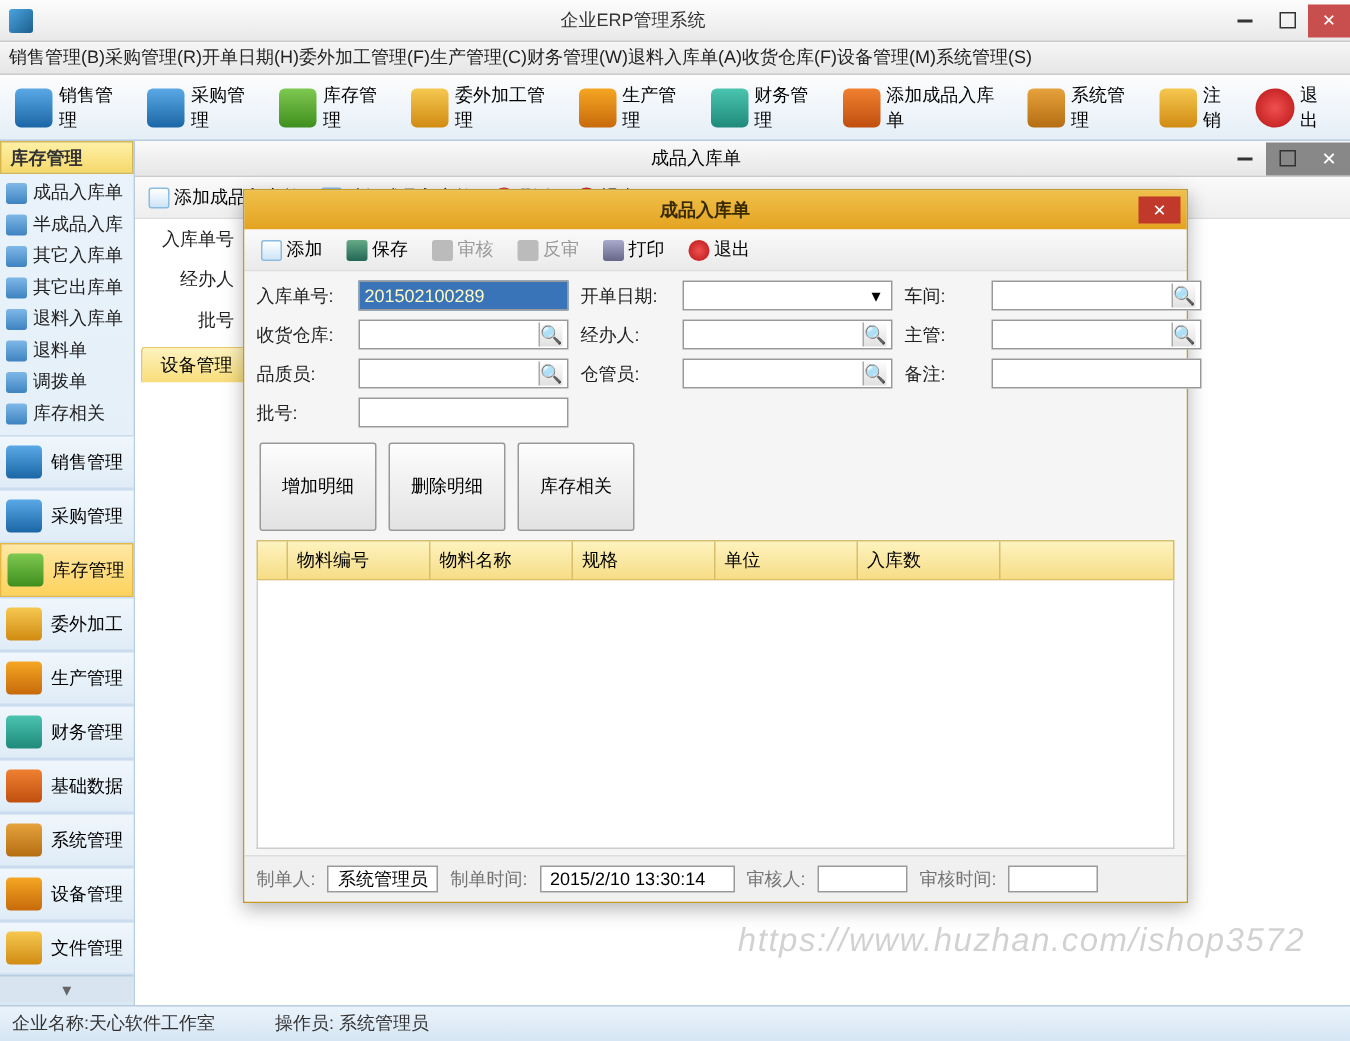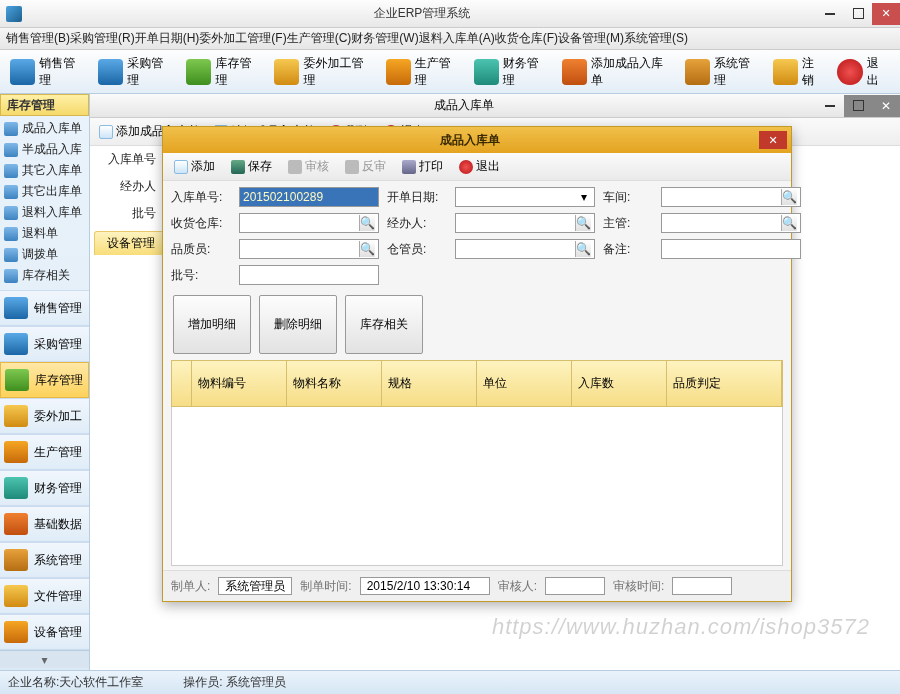--- a/index.html
+++ b/index.html
@@ -76,21 +76,21 @@
 .fg-label { text-align: left; color: #222; }
 .fg-input { height: 20px; border: 1px solid #999; background: #fff; padding: 0 3px; display: flex; align-items: center; }
 .fg-input.sel { background: #3a74b8; color: #fef9c3; }
 .fg-input .lookup { margin-left: auto; width: 16px; height: 16px; display: flex; align-items: center; justify-content: center; background: linear-gradient(#fdfdfd,#e0e0e0); border-left: 1px solid #aaa; }
 .fg-input .dd { margin-left: auto; width: 14px; height: 14px; display: flex; align-items: center; justify-content: center; }
 
 .btn-row { display: flex; gap: 8px; padding: 6px 2px; }
 .btn { padding: 20px 14px; background: linear-gradient(#fdfdfd,#e2e2e2); border: 1px solid #999; border-radius: 2px; }
 
 .grid-head { display: flex; background: linear-gradient(#fef3bf,#f6dd86); border: 1px solid #d6be6a; }
-.gh { padding: 14px 6px; border-right: 1px solid #d6be6a; }
+.gh { padding: 4px 6px; border-right: 1px solid #d6be6a; }
 .grid-body { flex: 1; background: #fff; border: 1px solid #ccc; border-top: none; }
 
 .dlg-footer { display: flex; align-items: center; gap: 8px; padding: 6px 8px; background: #f0f0f0; border-top: 1px solid #ddd; }
 .ft-label { color: #737373; }
 .ft-box { border: 1px solid #999; background: #fff; padding: 1px 6px; min-width: 60px; height: 18px; display: flex; align-items: center; }
 
 .statusbar { height: 24px; background: linear-gradient(#eaf3fb,#d6e6f4); border-top: 1px solid #b8cee0; display: flex; align-items: center; gap: 40px; padding: 0 8px; color: #333; }
 
 .watermark { position: absolute; bottom: 54px; right: 30px; color: rgba(0,0,0,.18); font-size: 22px; font-style: italic; letter-spacing: 1px; pointer-events: none; }
 </style>
@@ -230,26 +230,26 @@
           </div>
         <div class="nav-item">
             <span class="nav-ic i-cal"></span>
             <span>基础数据</span>
           </div>
         <div class="nav-item">
             <span class="nav-ic i-sys"></span>
             <span>系统管理</span>
           </div>
         <div class="nav-item">
+            <span class="nav-ic i-orange"></span>
+            <span>设备管理</span>
+          </div>
+        <div class="nav-item">
             <span class="nav-ic i-yellow"></span>
             <span>文件管理</span>
-          </div>
-        <div class="nav-item">
-            <span class="nav-ic i-orange"></span>
-            <span>设备管理</span>
           </div>
       </div>
       <div class="scroll-hint">▾</div>
     </div>
 
     <div class="child-area">
       <div class="child-titlebar">
         <div class="app-icon" style="width:14px;height:14px;margin:0 4px"></div>
         <div class="title">成品入库单</div>
         <div class="win-btns">
@@ -379,21 +379,20 @@
       <div class="btn">库存相关</div>
     </div>
 
     <div class="grid-head">
       <div class="gh" style="width:20px"></div>
       <div class="gh" style="width:95px">物料编号</div>
       <div class="gh" style="width:95px">物料名称</div>
       <div class="gh" style="width:95px">规格</div>
       <div class="gh" style="width:95px">单位</div>
       <div class="gh" style="width:95px">入库数</div>
-      <div class="gh" style="flex:1">品质判定</div>
     </div>
     <div class="grid-body"></div>
   </div>
 
   <div class="dlg-footer">
     <span class="ft-label">制单人:</span>
     <span class="ft-box">系统管理员</span>
     <span class="ft-label">制单时间:</span>
     <span class="ft-box" style="min-width:130px">2015/2/10 13:30:14</span>
     <span class="ft-label">审核人:</span>

